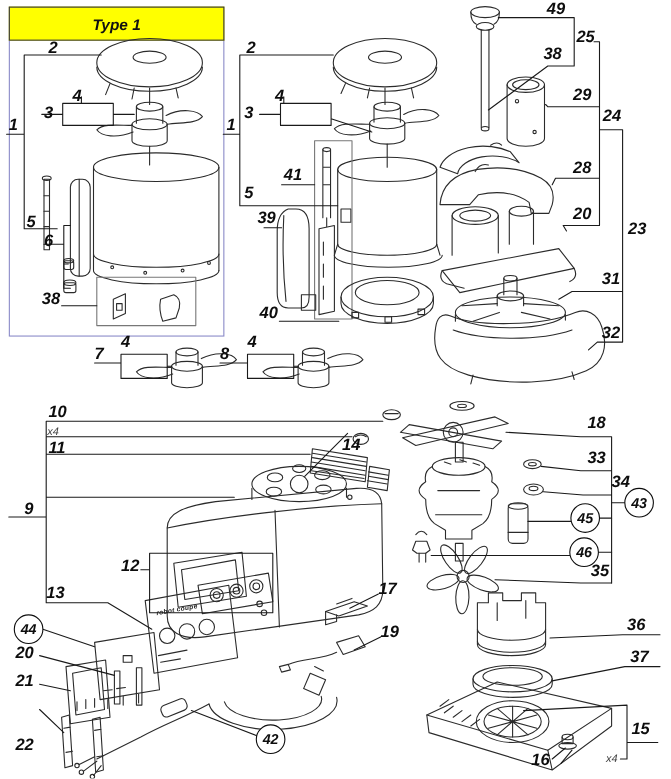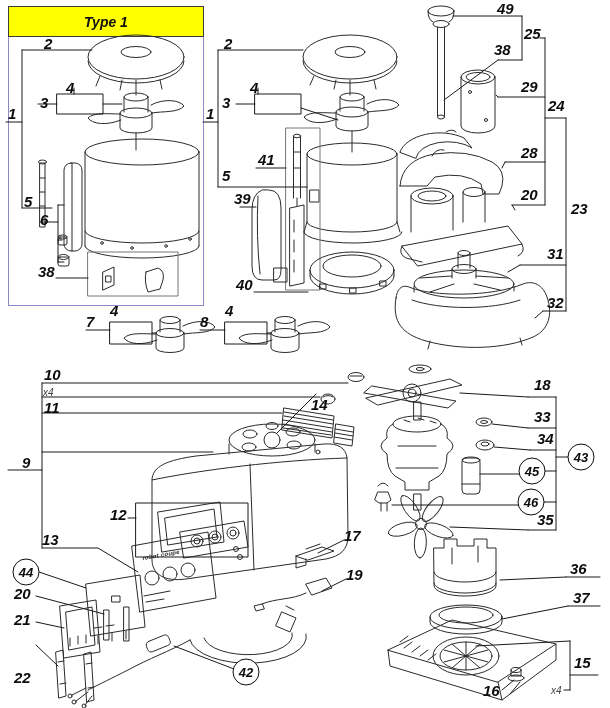--- a/index.html
+++ b/index.html
@@ -411,21 +411,21 @@
   <div class="co" style="left:521px;top:79px">29</div>
   <div class="co" style="left:548px;top:98px">24</div>
   <div class="co" style="left:521px;top:145px">28</div>
   <div class="co" style="left:521px;top:187px">20</div>
   <div class="co" style="left:571px;top:201px">23</div>
   <div class="co" style="left:547px;top:246px">31</div>
   <div class="co" style="left:547px;top:295px">32</div>
 
   <div class="co" style="left:534px;top:377px">18</div>
   <div class="co" style="left:534px;top:409px">33</div>
-  <div class="co" style="left:537px;top:431px">34</div>
+  <div class="co" style="left:556px;top:431px">34</div>
   <div class="co circ" style="left:581px;top:457px">43</div>
   <div class="co circ" style="left:532px;top:471px">45</div>
   <div class="co circ" style="left:531px;top:502px">46</div>
   <div class="co" style="left:537px;top:512px">35</div>
 
   <div class="co" style="left:570px;top:561px">36</div>
   <div class="co" style="left:573px;top:590px">37</div>
   <div class="co" style="left:574px;top:655px">15</div>
   <div class="co" style="left:483px;top:683px">16</div>
   <div class="qty" style="left:551px;top:686px">x4</div>

